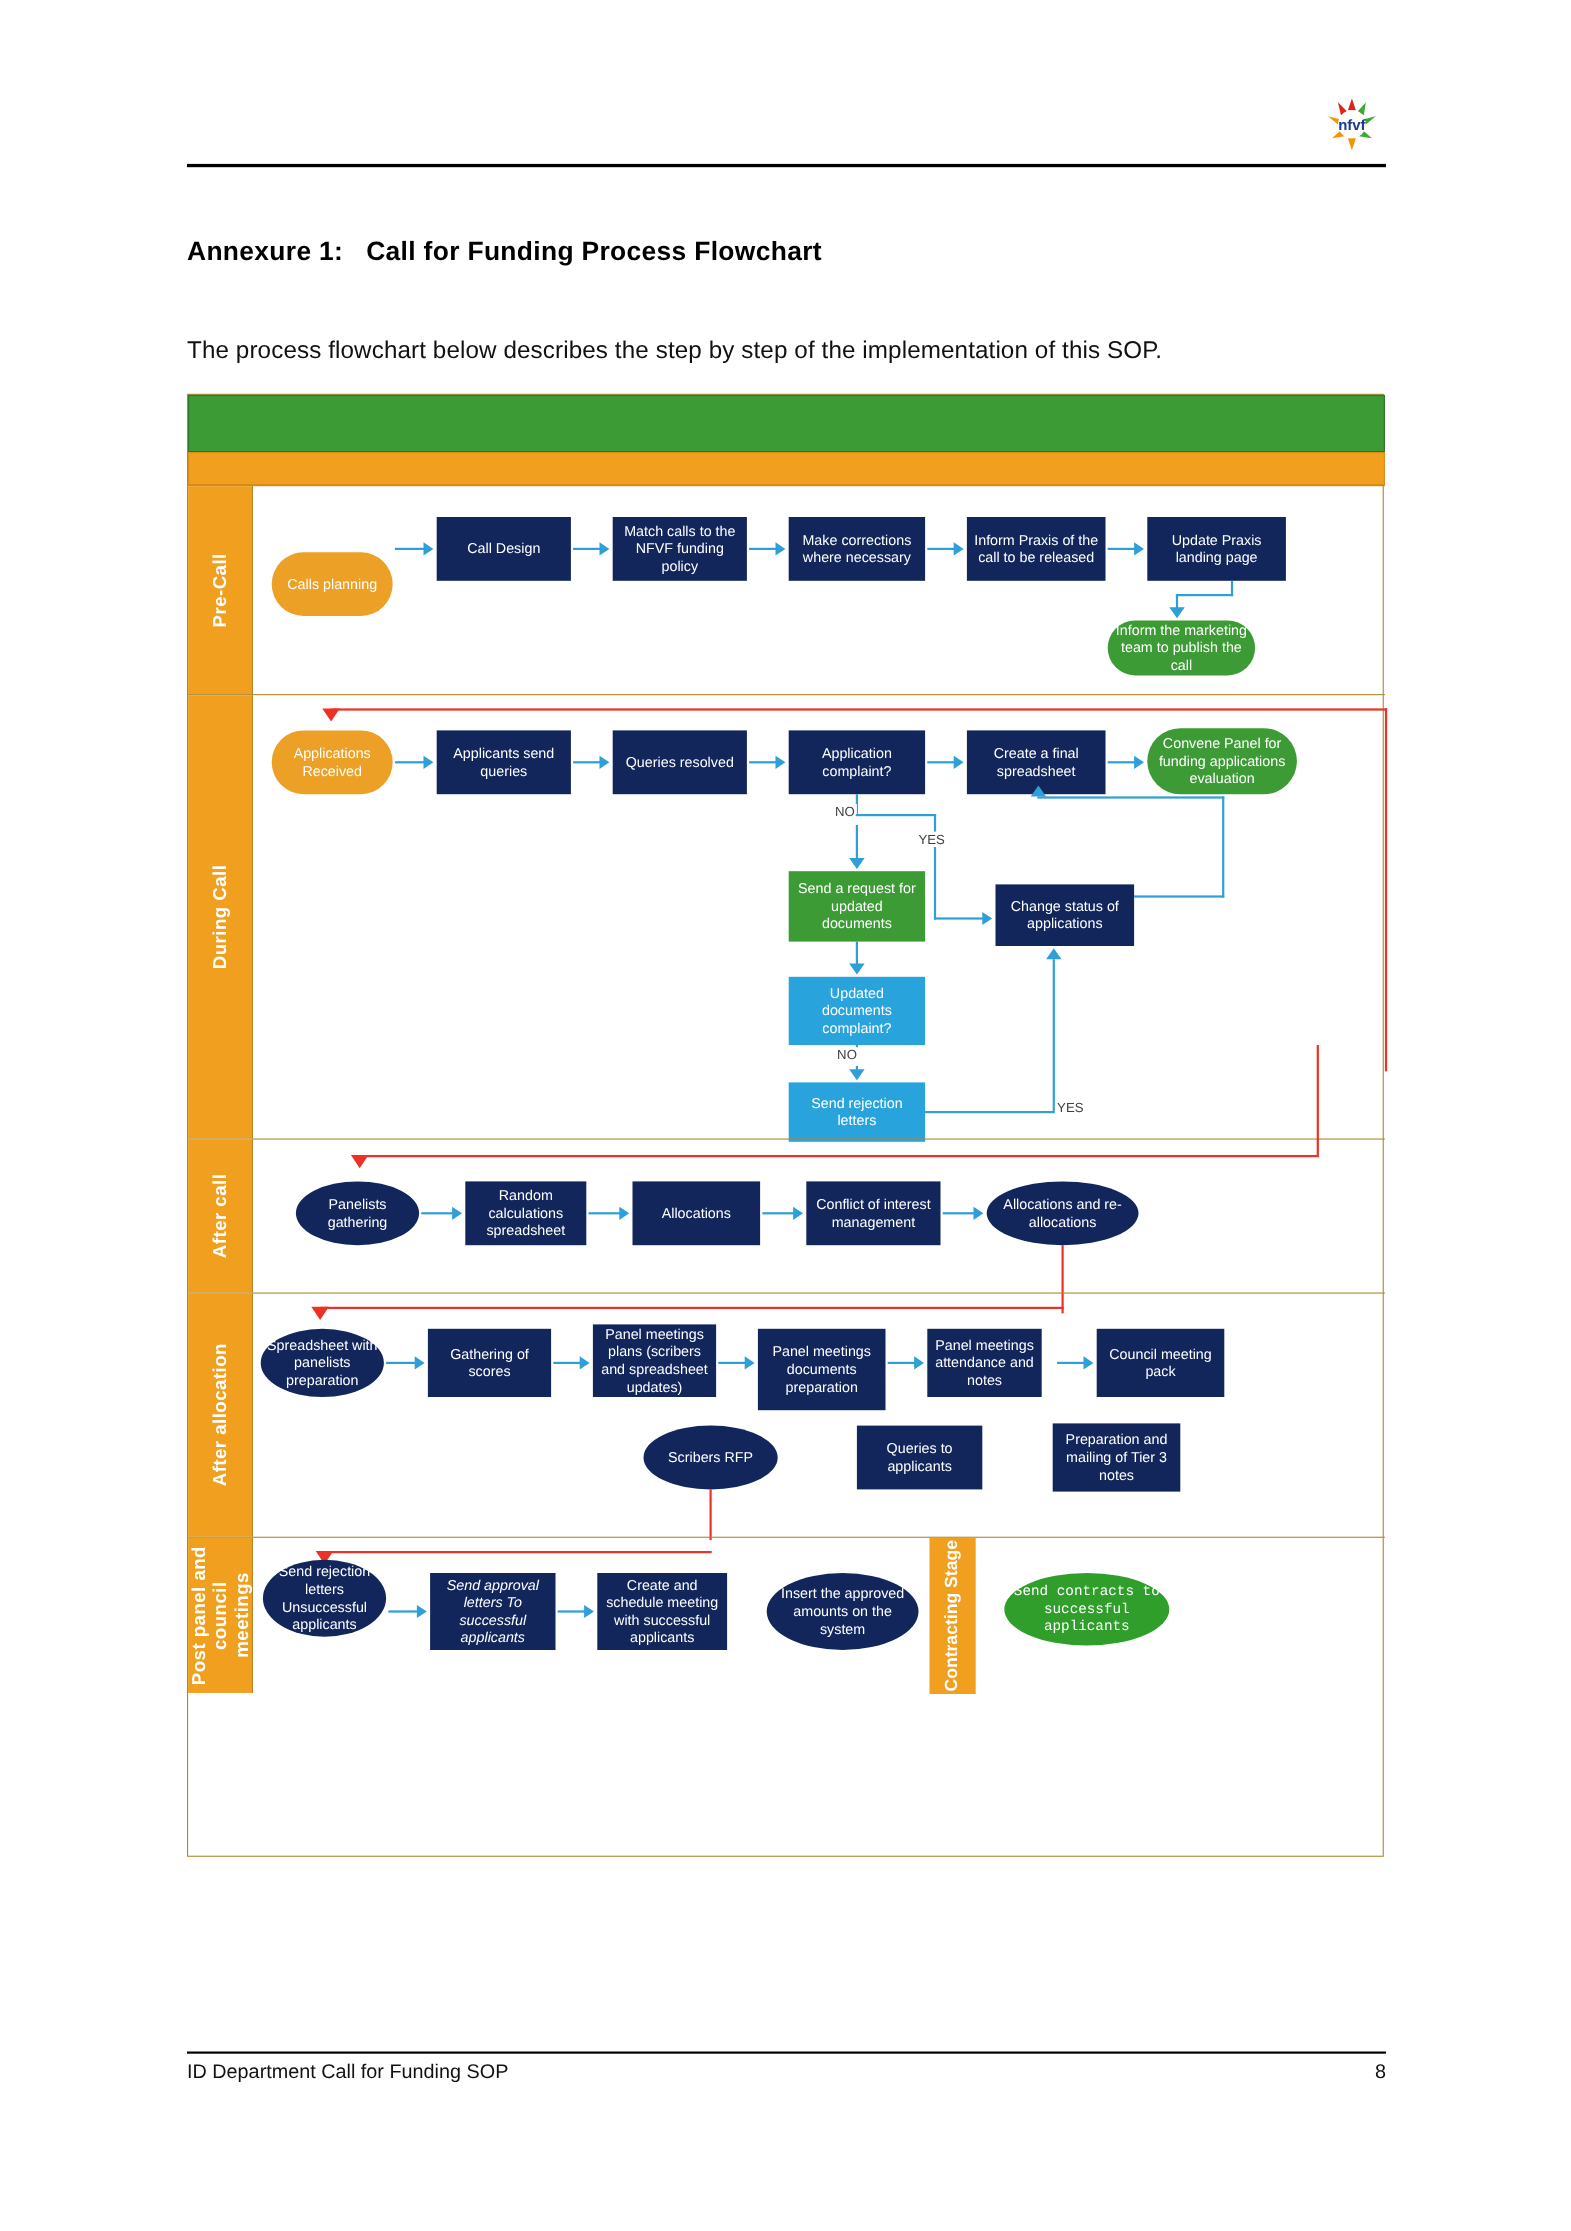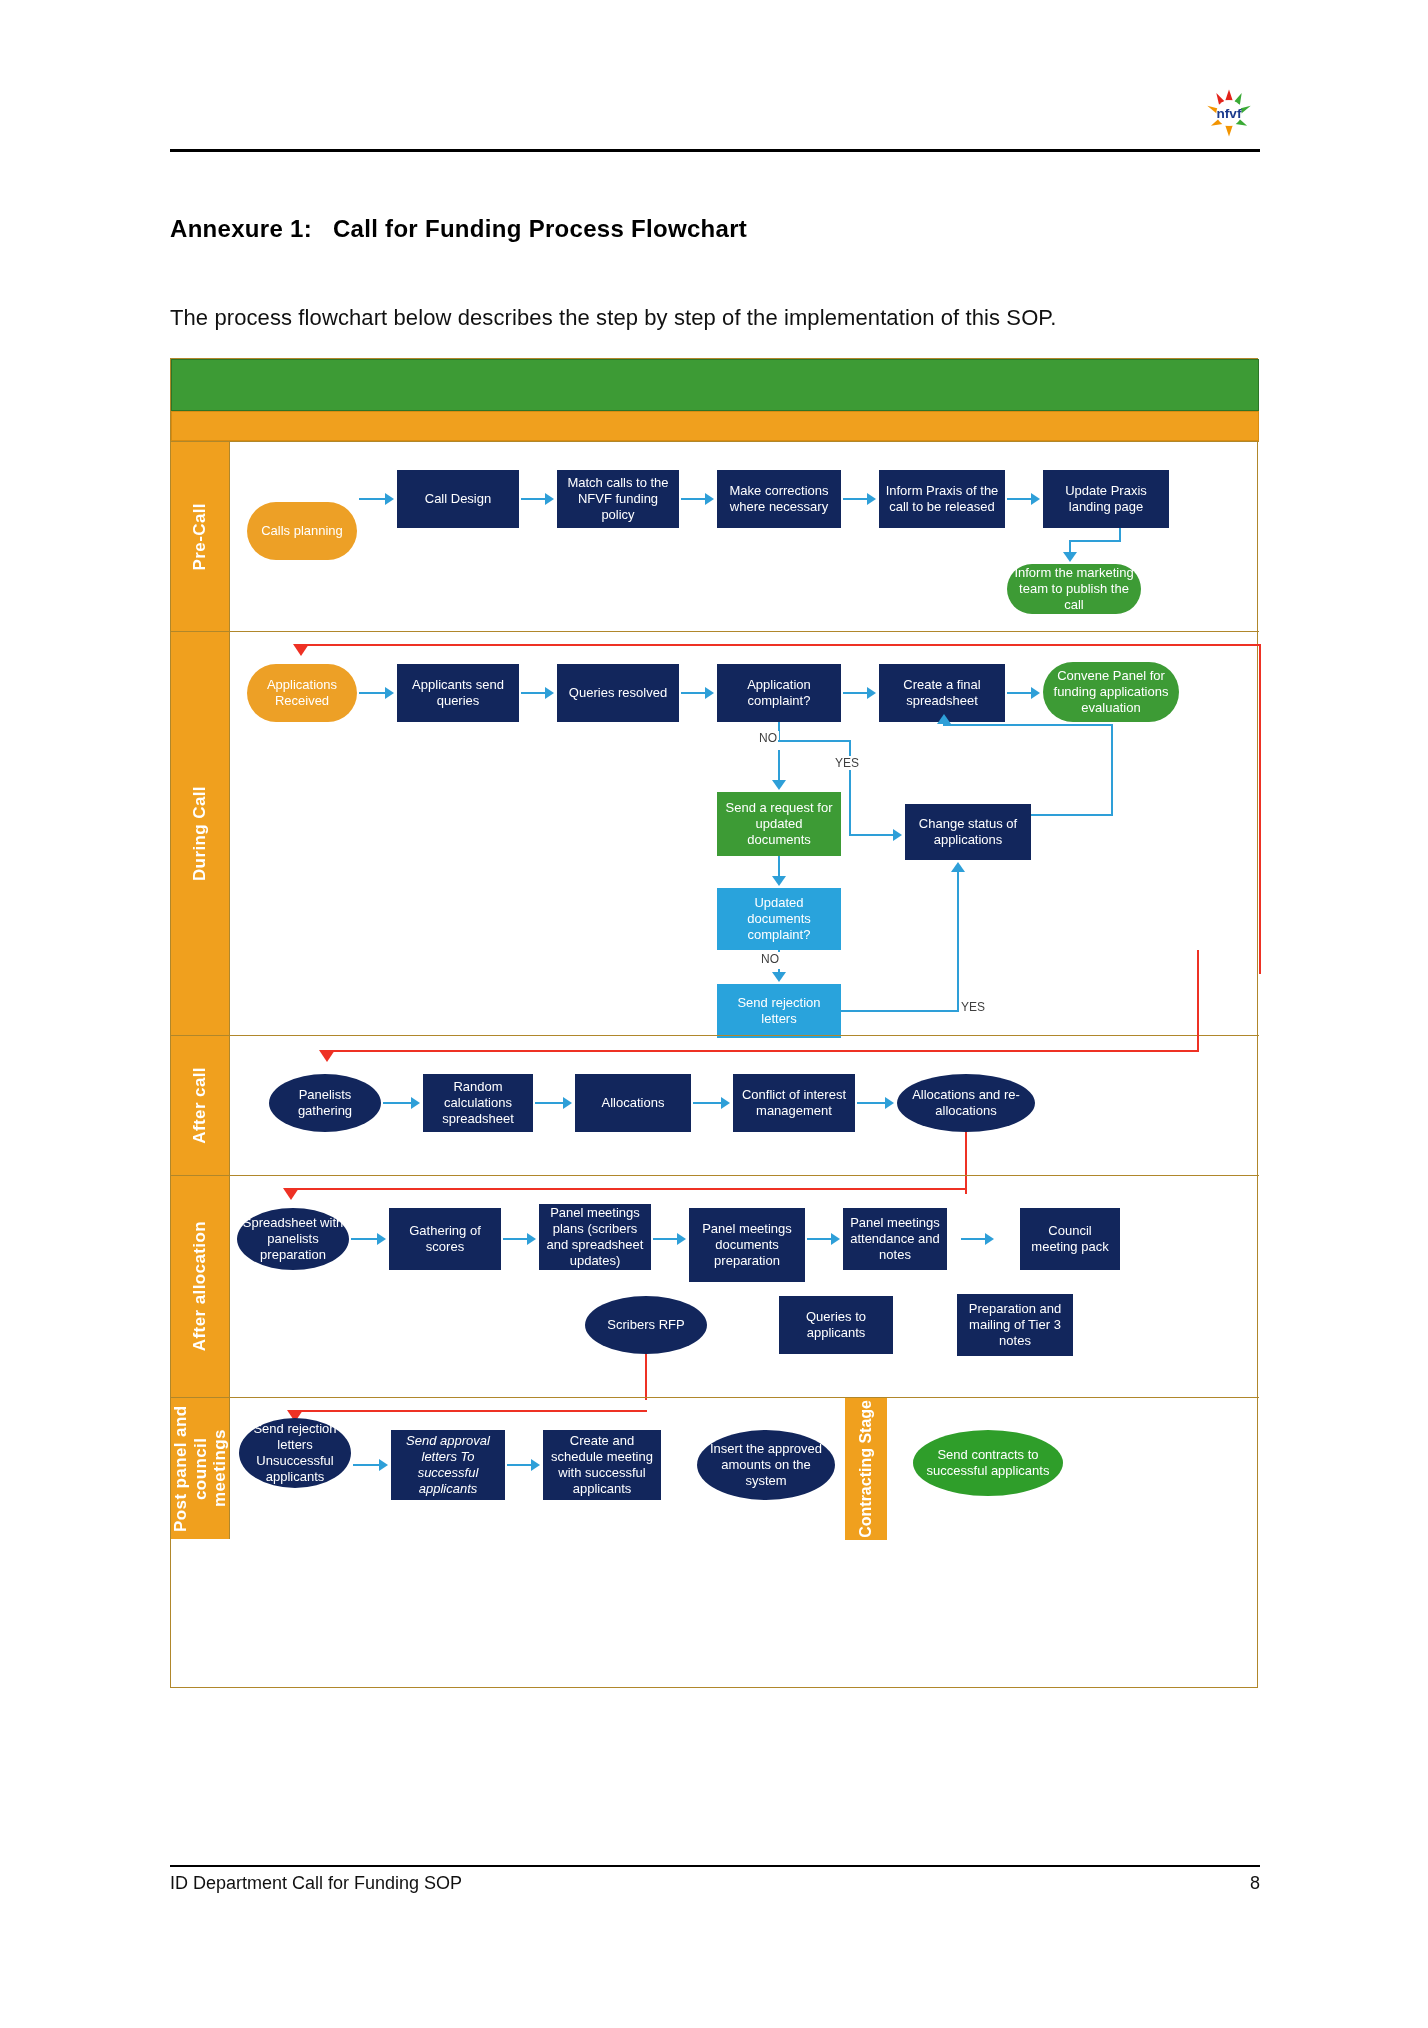--- a/index.html
+++ b/index.html
@@ -269,21 +269,21 @@
       <div class="arrow ar-r" style="left:448px;top:57px;"></div>
 
       <div class="node navy" style="left:460px;top:32px;width:116px;height:74px;">Panel meetings documents preparation</div>
       <div class="ln ln-h" style="left:578px;top:62px;width:26px;"></div>
       <div class="arrow ar-r" style="left:602px;top:57px;"></div>
 
       <div class="node navy" style="left:614px;top:32px;width:104px;height:62px;">Panel meetings attendance and notes</div>
       <div class="ln ln-h" style="left:732px;top:62px;width:26px;"></div>
       <div class="arrow ar-r" style="left:756px;top:57px;"></div>
 
-      <div class="node navy" style="left:768px;top:32px;width:100px;height:62px;margin-left:23px;">Council meeting pack</div>
+      <div class="node navy" style="left:768px;top:32px;width:116px;height:62px;">Council meeting pack</div>
 
       <div class="node navy oval" style="left:356px;top:120px;width:122px;height:58px;">Scribers RFP</div>
 
       <div class="node navy" style="left:550px;top:120px;width:114px;height:58px;">Queries to applicants</div>
 
       <div class="node navy" style="left:728px;top:118px;width:116px;height:62px;">Preparation and mailing of Tier 3 notes</div>
 
       <div class="ln ln-v red" style="left:416px;top:178px;height:46px;width:2px;"></div>
     </div>
   </div>
@@ -306,21 +306,21 @@
       <div class="arrow ar-r" style="left:302px;top:61px;"></div>
 
       <div class="node navy" style="left:314px;top:32px;width:118px;height:70px;">Create and schedule meeting with successful applicants</div>
 
       <div class="node navy oval" style="left:468px;top:32px;width:138px;height:70px;">Insert the approved amounts on the system</div>
 
       <div class="contracting" style="left:616px;top:0px;width:42px;height:142px;">
         <span>Contracting Stage</span>
       </div>
 
-      <div class="node dgreen oval" style="left:684px;top:32px;width:150px;height:66px;">Send contracts to successful applicants</div>
+      <div class="node dgreen oval" style="left:684px;top:32px;width:150px;height:66px;font-family:Liberation Mono, monospace;">Send contracts to successful applicants</div>
     </div>
   </div>
 
 </div>
 
 <div class="footer-rule"></div>
 <div class="footer">
   <div>ID Department Call for Funding SOP</div>
   <div>8</div>
 </div>

